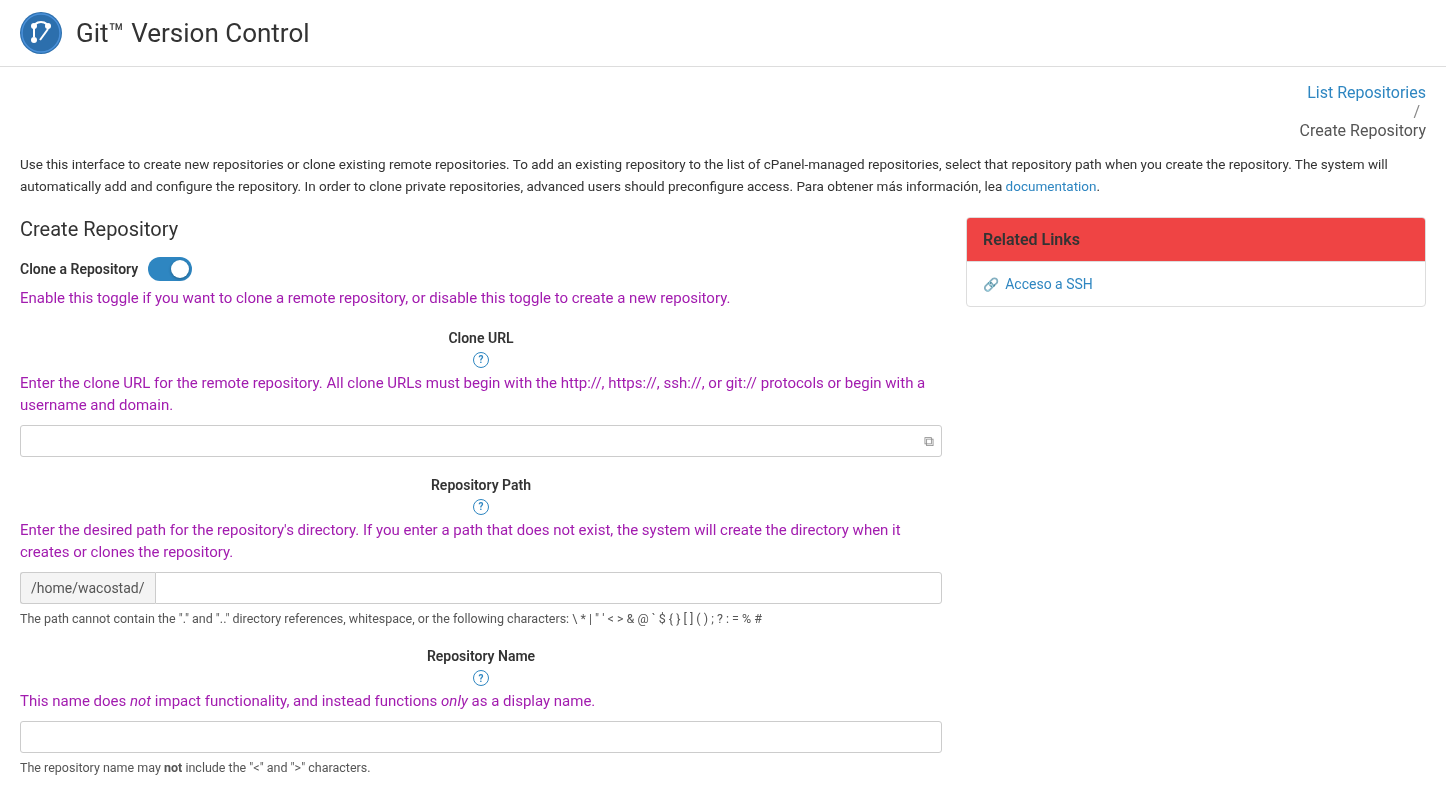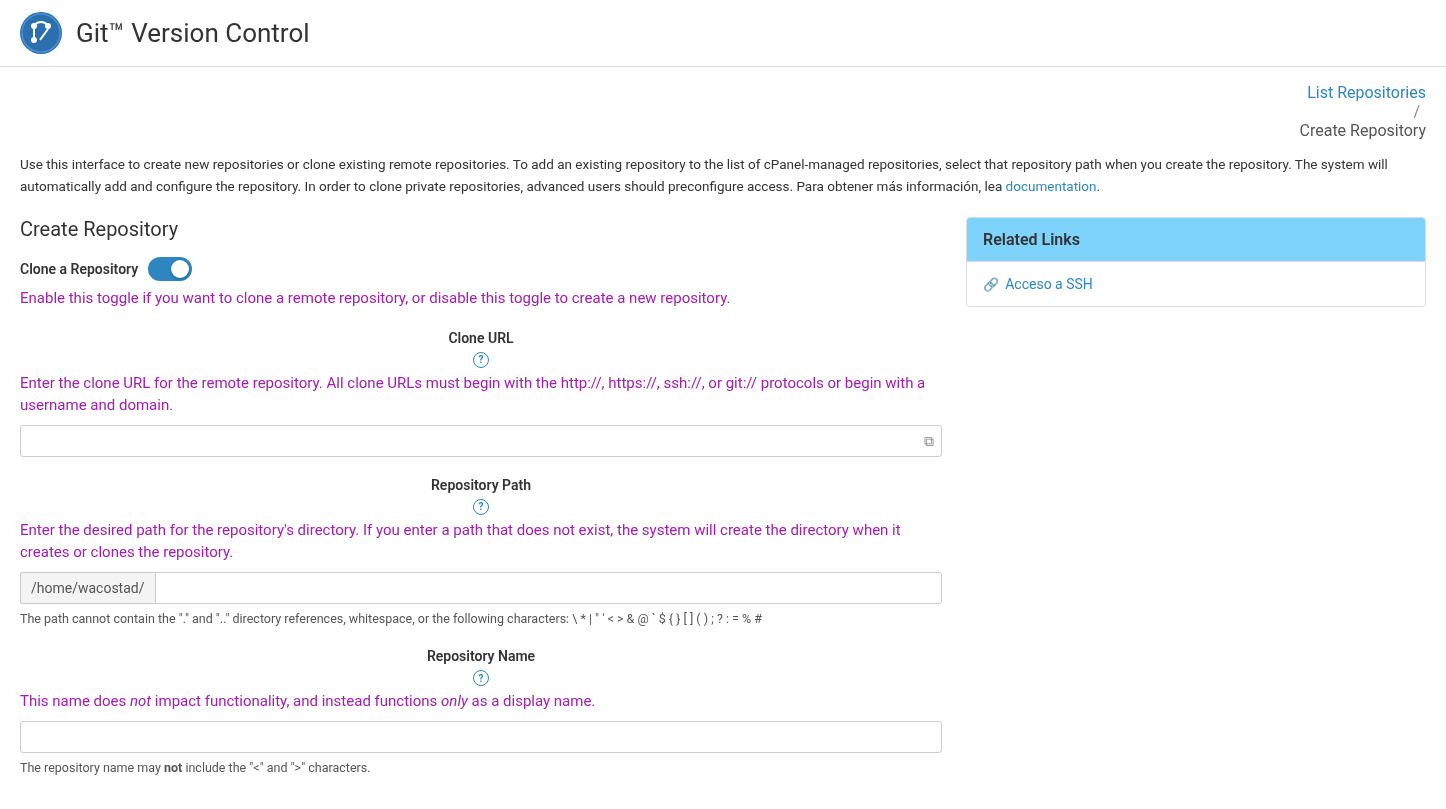--- a/index.html
+++ b/index.html
@@ -215,21 +215,21 @@
       line-height: 1.5;
     }
 
     
     .related-links-card {
       border: 1px solid #ddd;
       border-radius: 4px;
       overflow: hidden;
     }
     .related-links-header {
-      background: #7dd3fc;
+      background: #ef4444;
       border-bottom: 1px solid #ddd;
       padding: 12px 16px;
       font-size: 16px;
       font-weight: 600;
       color: #333;
     }
     .related-links-body {
       padding: 10px 16px;
     }
     .related-link-item {

